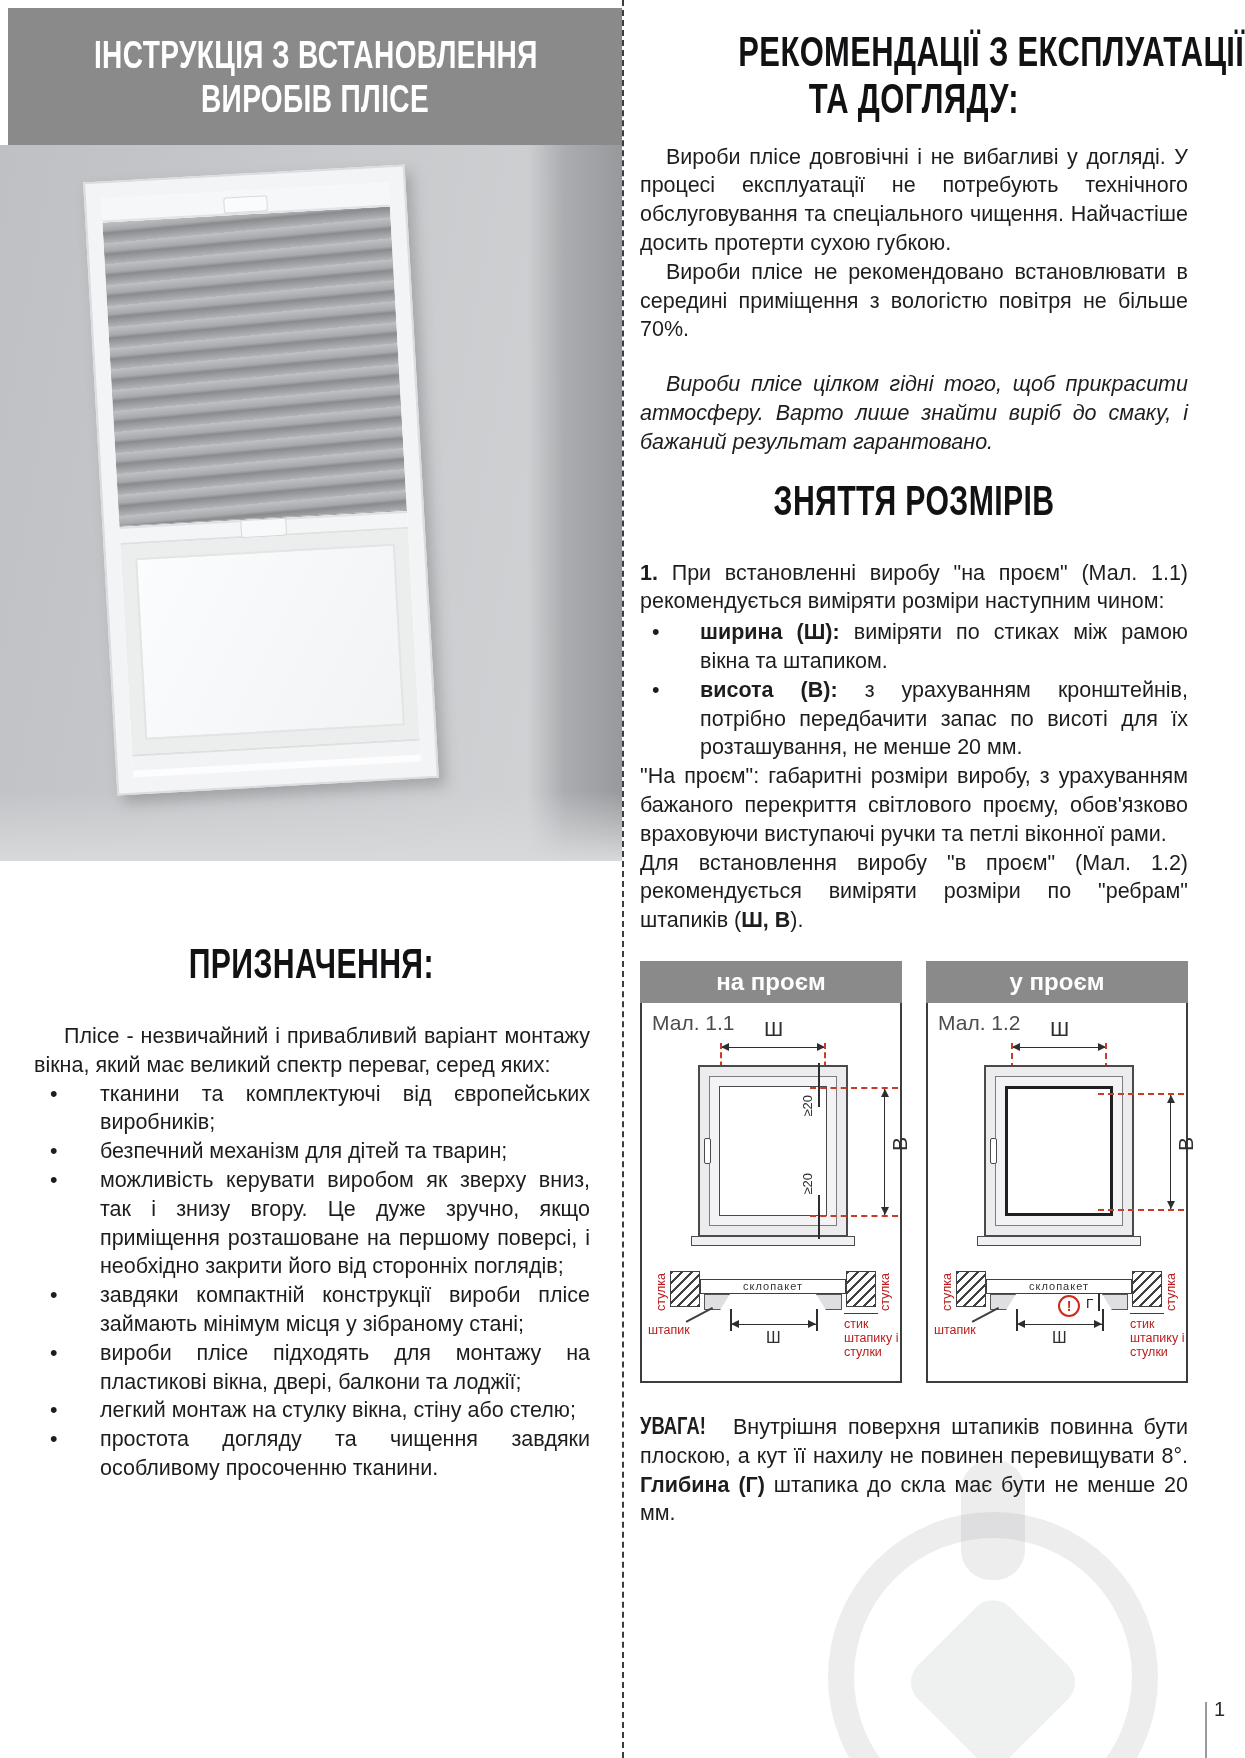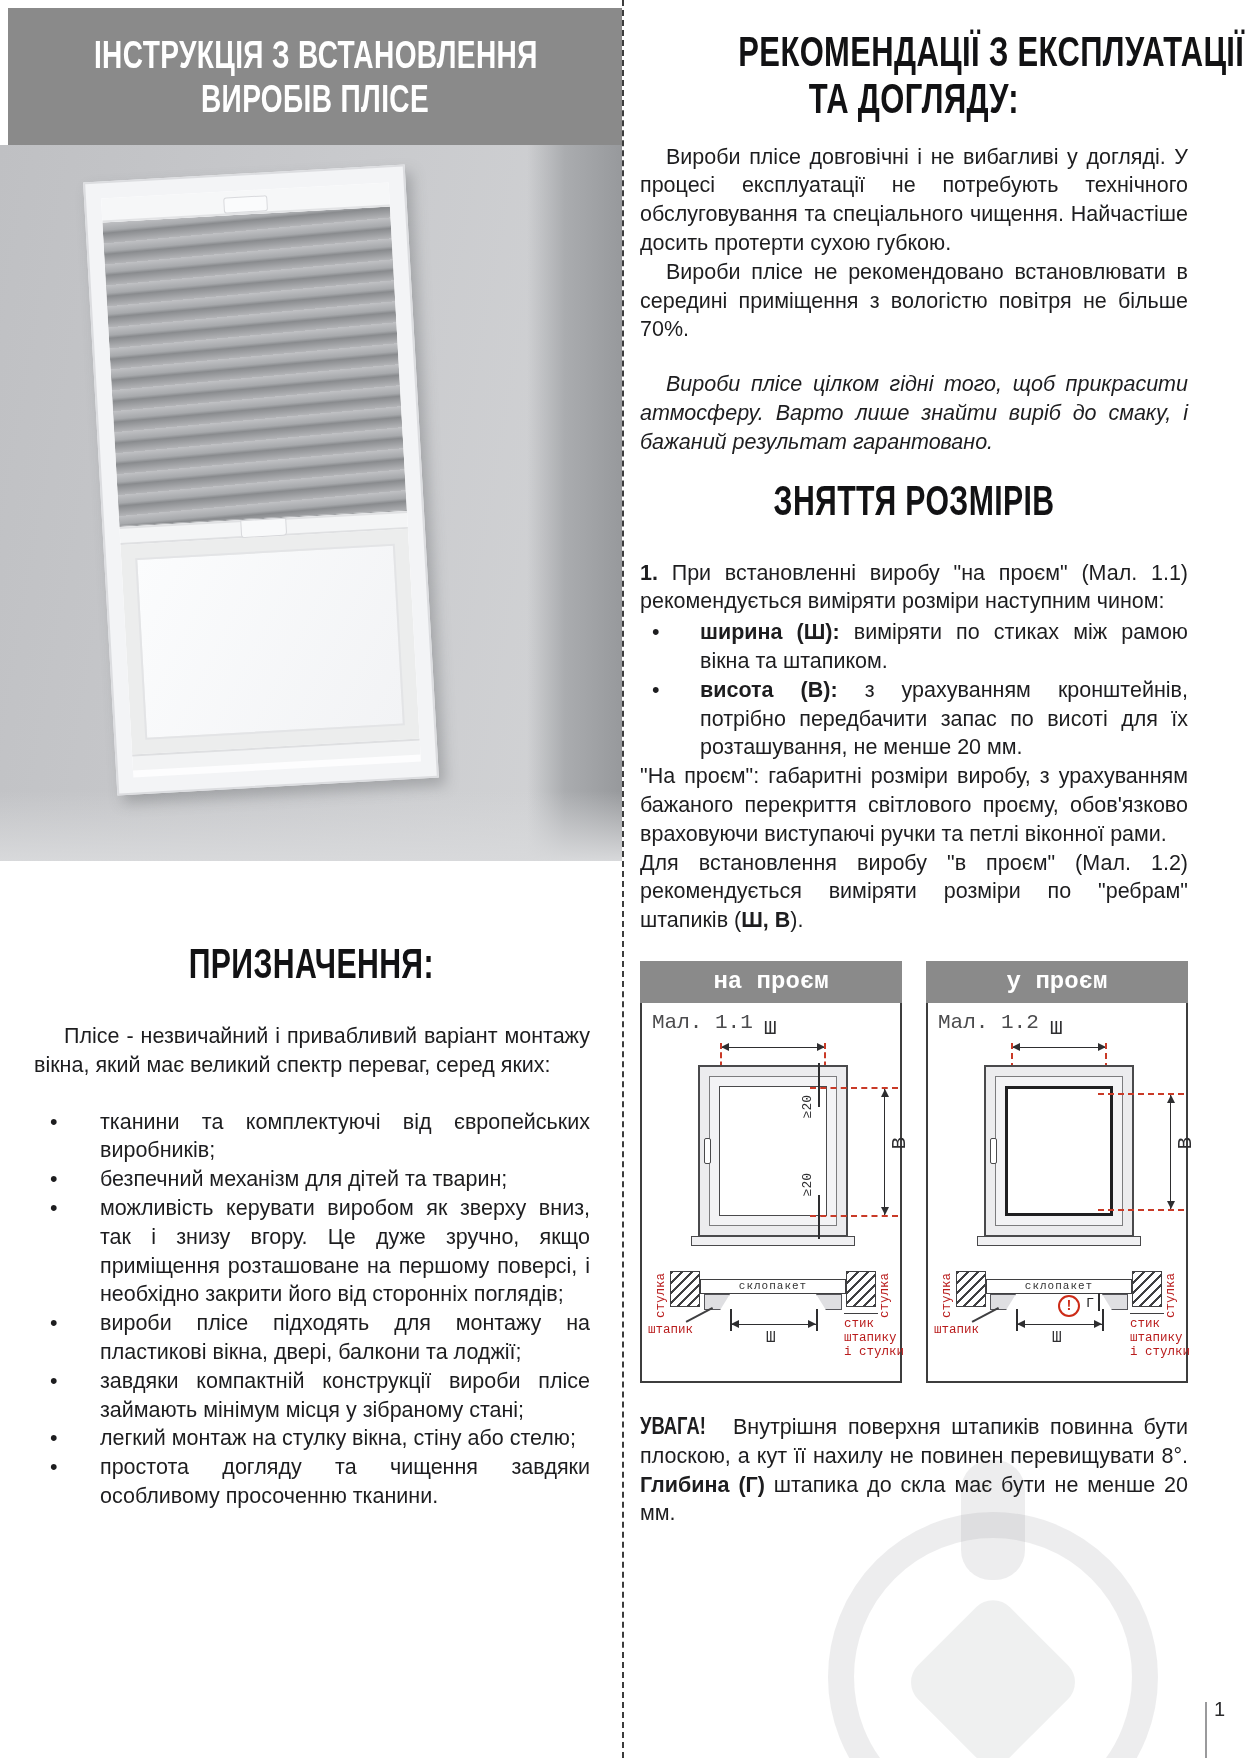--- a/index.html
+++ b/index.html
@@ -35,38 +35,38 @@
   .pleats { height:305px; background:repeating-linear-gradient(178deg,#c0c1c4 0px,#a7a9ac 8px,#898b8e 11px,#b3b4b7 21px); border-bottom:1px solid #9fa1a4; }
   .blindrail { position:relative; height:18px; background:#f4f5f6; border-top:2px solid #e0e1e3; border-bottom:2px solid #dfe0e2; }
   .blindrail .tab2 { position:absolute; left:50%; top:-2px; transform:translateX(-50%); width:46px; height:18px; background:#f8f9fa; border:1px solid #d7d8db; border-radius:0 0 4px 4px; }
   .glass { position:relative; height:210px; background:#eceded; padding:14px; }
   .glass .pane { width:100%; height:100%; background:linear-gradient(120deg,#fbfcfd 0%,#f2f3f5 100%); border:2px solid #e3e4e6; }
   .sill { height:16px; background:#f2f3f4; border-top:2px solid #dedfe1; }
   .purpose-title { position:absolute; left:0; top:940px; width:622px; }
   .purpose-title .cond { font-size:42px; color:#121214; }
   .l-text { position:absolute; left:34px; top:1022px; width:556px; }
   .l-text .intro { text-indent:30px; }
-  ul.plain { list-style:none; margin-top:28px; }
+  ul.plain { list-style:none; }
   ul.plain li { position:relative; padding-left:66px; }
   ul.plain li::before { content:"•"; position:absolute; left:16px; top:0; font-size:21.5px; }
   
   .r-col { position:absolute; left:640px; top:0; width:548px; }
   .care-title { margin-top:28px; }
   .care-title .cond { font-size:43px; line-height:1.1; color:#121214; }
   .r-col p.ind { text-indent:26px; }
   .p3 { margin-top:26px; font-style:italic; }
   .meas-title { margin-top:20px; }
   .meas-title .cond { font-size:42px; color:#121214; }
   .step1 { margin-top:34px; }
   ul.meas { list-style:none; margin-top:2px; }
   ul.meas li { position:relative; padding-left:60px; text-align:justify; font-size:21.5px; line-height:1.34; }
   ul.meas li::before { content:"•"; position:absolute; left:12px; top:0; font-size:21.5px; }
   .b { font-weight:700; }
   
-  .panels { display:flex; gap:24px; margin-top:26px;font-family:Liberation Mono, monospace; }
+  .panels { display:flex; gap:24px; margin-top:26px; }
   .panel { width:262px; }
   .panel-h { height:42px; background:#8a8a8a; display:flex; align-items:center; justify-content:center;
              color:#fff; font-weight:700; font-size:24px; }
   .panel-b { position:relative; border:2px solid #3d3d3d; border-top:none; background:#fff; height:380px; }
   .figlab { position:absolute; left:10px; top:8px; font-size:21px; color:#4c4c4e; }
   .wd { position:absolute; left:0; top:0; width:100%; height:100%; }
   .f1 { position:absolute; left:56px; top:62px; width:150px; height:172px; background:#ececee; border:2px solid #4a4a4c; }
   .f2 { position:absolute; left:9px; top:9px; right:9px; bottom:9px; border:1px solid #7c7c7e; background:#f3f3f5; }
   .f3 { position:absolute; left:9px; top:9px; right:9px; bottom:9px; background:#ffffff; }
   .f3.thin { border:1.5px solid #4a4a4c; }
@@ -143,22 +143,22 @@
 <div class="purpose-title cond-wrap">
   <span class="cond">ПРИЗНАЧЕННЯ:</span>
 </div>
 
 <div class="l-text jtext">
   <p class="intro">Плісе - незвичайний і привабливий варіант монтажу вікна, який має великий спектр переваг, серед яких:</p>
   <ul class="plain">
     <li>тканини та комплектуючі від європейських виробників;</li>
     <li>безпечний механізм для дітей та тварин;</li>
     <li>можливість керувати виробом як зверху вниз, так і знизу вгору. Це дуже зручно, якщо приміщення розташоване на першому поверсі, і необхідно закрити його від сторонніх поглядів;</li>
+    <li>завдяки компактній конструкції вироби плісе займають мінімум місця у зібраному стані;</li>
     <li>вироби плісе підходять для монтажу на пластикові вікна, двері, балкони та лоджії;</li>
-    <li>завдяки компактній конструкції вироби плісе займають мінімум місця у зібраному стані;</li>
     <li>легкий монтаж на стулку вікна, стіну або стелю;</li>
     <li>простота догляду та чищення завдяки особливому просоченню тканини.</li>
   </ul>
 </div>
 
 <div class="wm-bottom">
   <div class="wm-stem"></div>
   <div class="wm-core"></div>
 </div>
 

